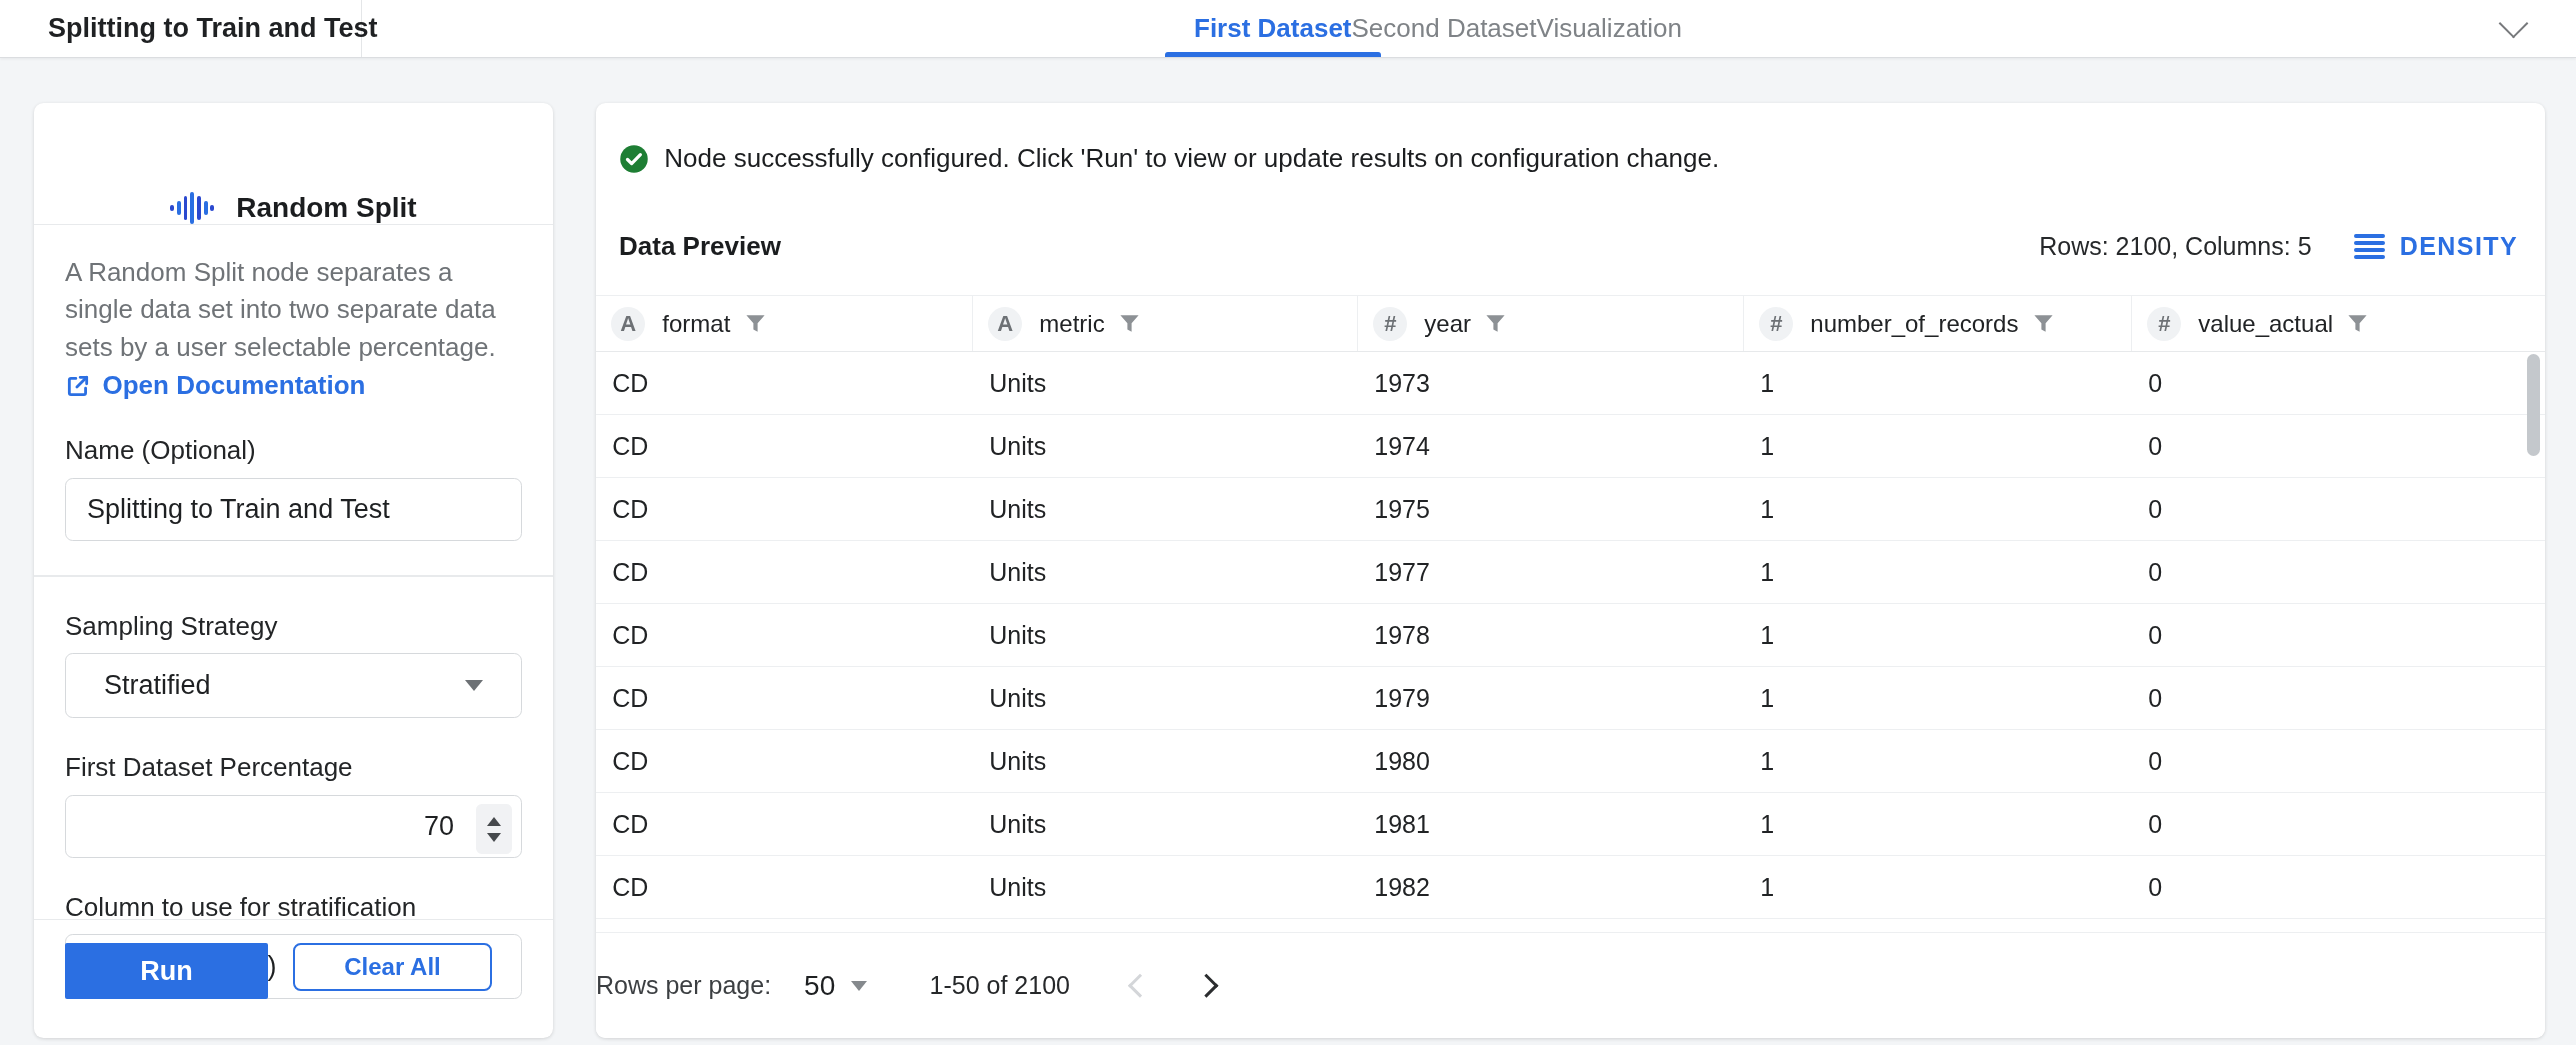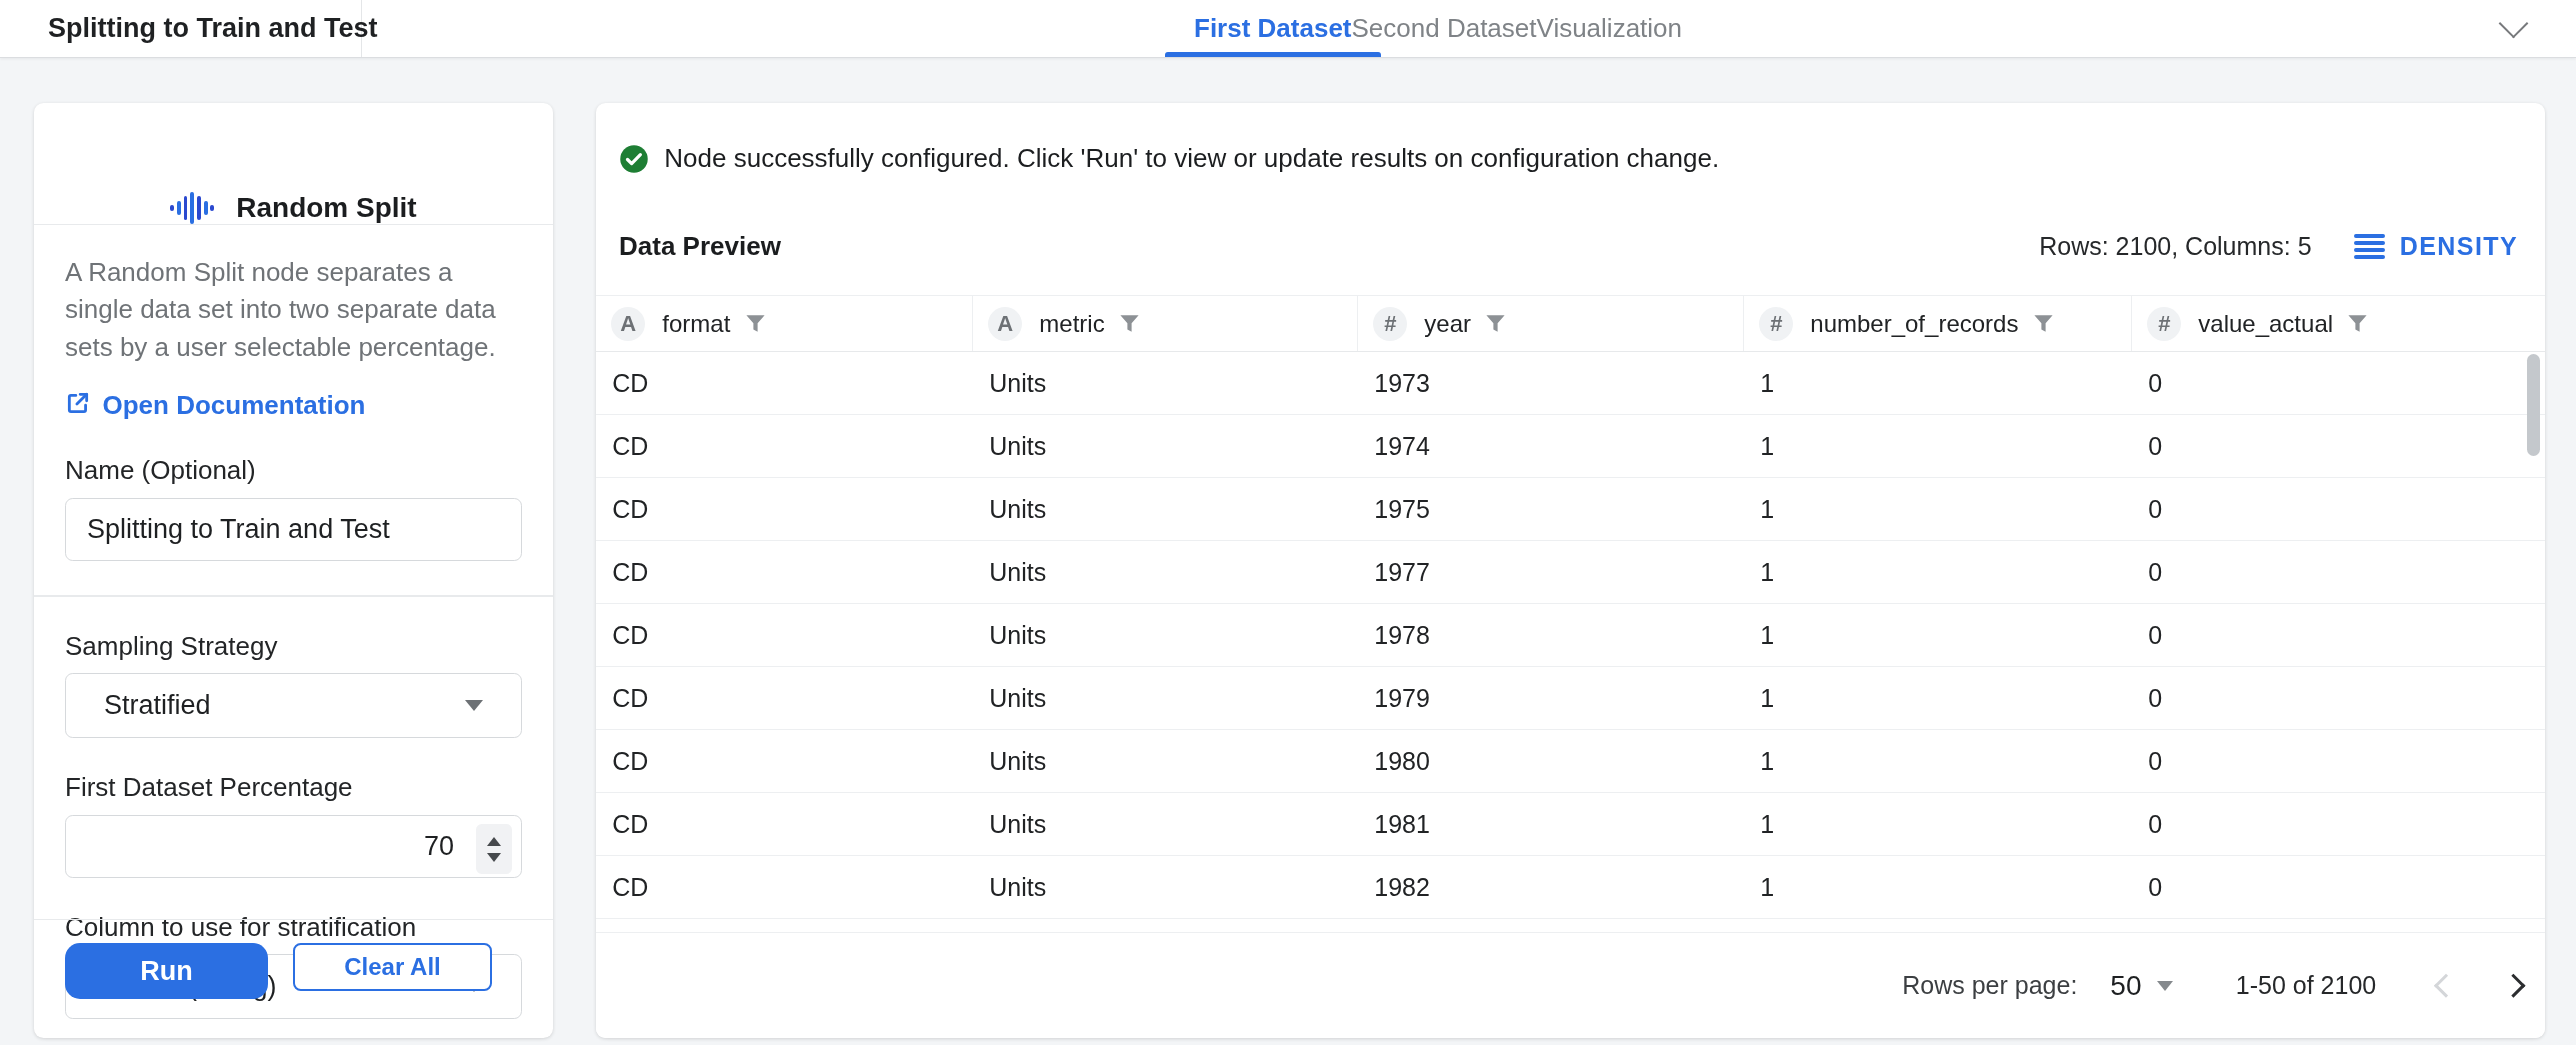--- a/index.html
+++ b/index.html
@@ -26,38 +26,38 @@
   .config-card{left:34px;width:519px;height:935px;}
   .results-card{left:596px;right:31px;height:935px;overflow:hidden;}
   
   .panel-header{height:121px;display:flex;align-items:flex-end;justify-content:center;gap:22px;border-bottom:1.9px solid #e8eaec;}
   .panel-header-title{font-size:28px;font-weight:bold;color:#1b1d1f;}
   .wave{display:flex;align-items:center;gap:2.9px;}
   .wb{width:3.8px;border-radius:1.9px;background:#2b49cf;}
   .wb:nth-child(even){background:#2b6fe2;}
   .panel-body{padding:0 31px;}
   .node-desc{margin-top:29px;font-size:26px;line-height:1.44;color:#6f7377;}
-  .doc-link{margin-top:24px;display:flex;gap:11.5px;color:var(--accent);
+  .doc-link{margin-top:4px;display:flex;align-items:center;gap:11.5px;color:var(--accent);
     font-size:26px;font-weight:bold;cursor:pointer;}
   .field-label{margin-top:34px;font-size:26px;color:#232527;}
   .text-input{margin-top:11.5px;width:100%;height:63px;box-sizing:border-box;border:1.9px solid #d6d9dc;border-radius:7.7px;
     padding:0 21px;font-family:"Liberation Sans",sans-serif;font-size:27px;color:#1e2022;background:#fff;outline:none;}
   .hr{height:1.9px;background:#e8eaec;margin:34px -31px 0;}
   .select-box{margin-top:11.5px;height:63px;border:1.9px solid #d6d9dc;border-radius:7.7px;background:#fff;
     display:flex;align-items:center;justify-content:space-between;padding:0 38px;font-size:27px;color:#1e2022;cursor:pointer;}
   .caret{width:0;height:0;border-left:9.6px solid transparent;border-right:9.6px solid transparent;border-top:11.5px solid #6d7175;}
   .num-wrap{position:relative;}
   .num-wrap .text-input{padding-right:67px;text-align:right;}
   .stepper{position:absolute;right:9.6px;top:21px;width:36px;height:50px;background:#f1f2f4;border-radius:5.7px;
     display:flex;flex-direction:column;align-items:center;justify-content:center;gap:6.7px;cursor:pointer;}
   .tri-up{width:0;height:0;border-left:7.7px solid transparent;border-right:7.7px solid transparent;border-bottom:9.6px solid #46494c;}
   .tri-down{width:0;height:0;border-left:7.7px solid transparent;border-right:7.7px solid transparent;border-top:9.6px solid #46494c;}
   .panel-footer{position:absolute;left:0;right:0;top:816px;border-top:1.9px solid #e8eaec;
     padding:23px 31px 0;display:flex;gap:25px;box-sizing:border-box;}
-  .run-btn{width:203px;height:56px;background:var(--accent);color:#fff;border:none;border-radius:15px;
+  .run-btn{width:203px;height:56px;background:var(--accent);color:#fff;border:none;border-radius:2px;
     font-family:"Liberation Sans",sans-serif;font-size:27px;font-weight:bold;cursor:pointer;}
   .clear-btn{width:199px;height:48px;background:#fff;color:var(--accent);border:2.9px solid var(--accent);border-radius:7.7px;
     font-family:Liberation Sans, sans-serif;font-size:24px;font-weight:bold;cursor:pointer;box-sizing:border-box;}
   
   .status-row{display:flex;align-items:center;gap:15.3px;padding:40px 23px 0;}
   .status-text{font-size:26px;color:#1c1e20;}
   .preview-row{display:flex;align-items:center;justify-content:space-between;margin-top:57px;padding:0 27px 0 23px;}
   .preview-title{font-size:26px;font-weight:bold;color:#1b1d1f;}
   .preview-right{display:flex;align-items:center;}
   .summary{font-size:25px;color:#26282a;}
@@ -70,21 +70,21 @@
   .th{display:flex;align-items:center;padding-left:15.3px;border-right:1.9px solid #edeff1;cursor:pointer;}
   .th:last-child{border-right:none;}
   .badge{width:34px;height:34px;border-radius:50%;background:#f0f2f4;color:#6d7175;font-size:22px;font-weight:bold;
     display:flex;align-items:center;justify-content:center;flex:0 0 auto;}
   .th-name{margin-left:17px;font-size:24px;color:#212325;}
   .funnel{margin-left:13.4px;flex:0 0 auto;}
   .tr{display:grid;grid-template-columns:377px 385px 386px 388px 1fr;height:62px;border-bottom:1.9px solid #edeff1;}
   .td{display:flex;align-items:center;padding-left:16.3px;font-size:25px;color:#212325;}
   .vscroll{position:absolute;right:4.8px;top:251px;width:13.4px;height:102px;background:#c4c8cc;border-radius:7.7px;cursor:pointer;}
   .pagination{position:absolute;left:0;right:0;bottom:0;height:106px;border-top:1.9px solid #edeff1;
-    display:flex;align-items:center;justify-content:flex-end;padding-right:23px;box-sizing:border-box;background:#fff;}
+    display:flex;align-items:center;padding-right:32px;box-sizing:border-box;background:#fff;}
   .rpp-label{font-size:25px;color:#3c3f42;}
   .rpp-select{margin-left:33px;display:flex;align-items:center;cursor:pointer;}
   .rpp-value{font-size:28px;color:#1e2022;}
   .rpp-caret{margin-left:15.3px;width:0;height:0;border-left:8.6px solid transparent;border-right:8.6px solid transparent;border-top:10.5px solid #85898d;}
   .range{margin-left:63px;font-size:25px;color:#26282a;}
   .pg-chev{width:14.4px;height:14.4px;border-right:3.4px solid #2b2d2f;border-bottom:3.4px solid #2b2d2f;cursor:pointer;}
   .pg-prev{margin-left:61px;transform:rotate(135deg);border-color:#d4d6d9;}
   .pg-next{margin-left:50px;transform:rotate(-45deg);}
 </style>
 </head>

